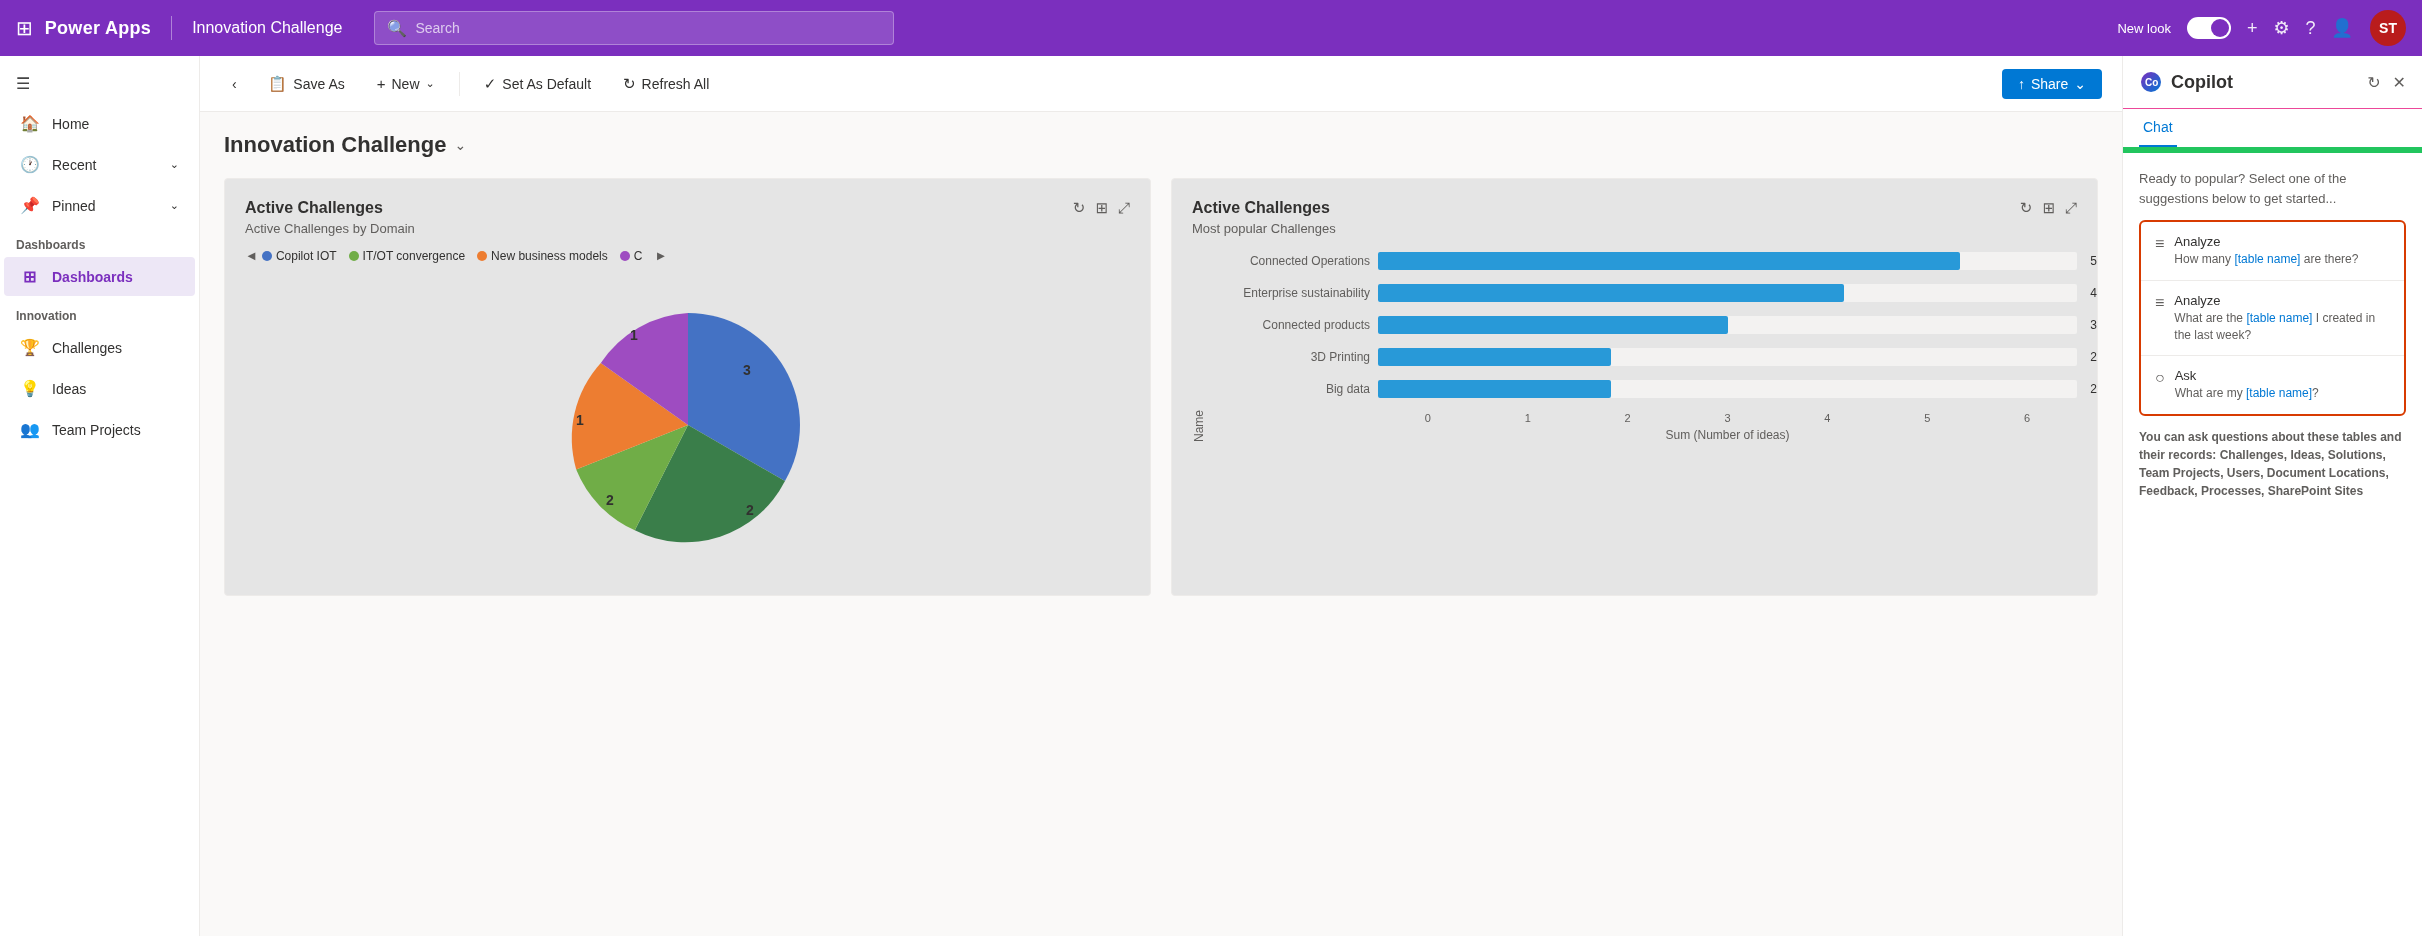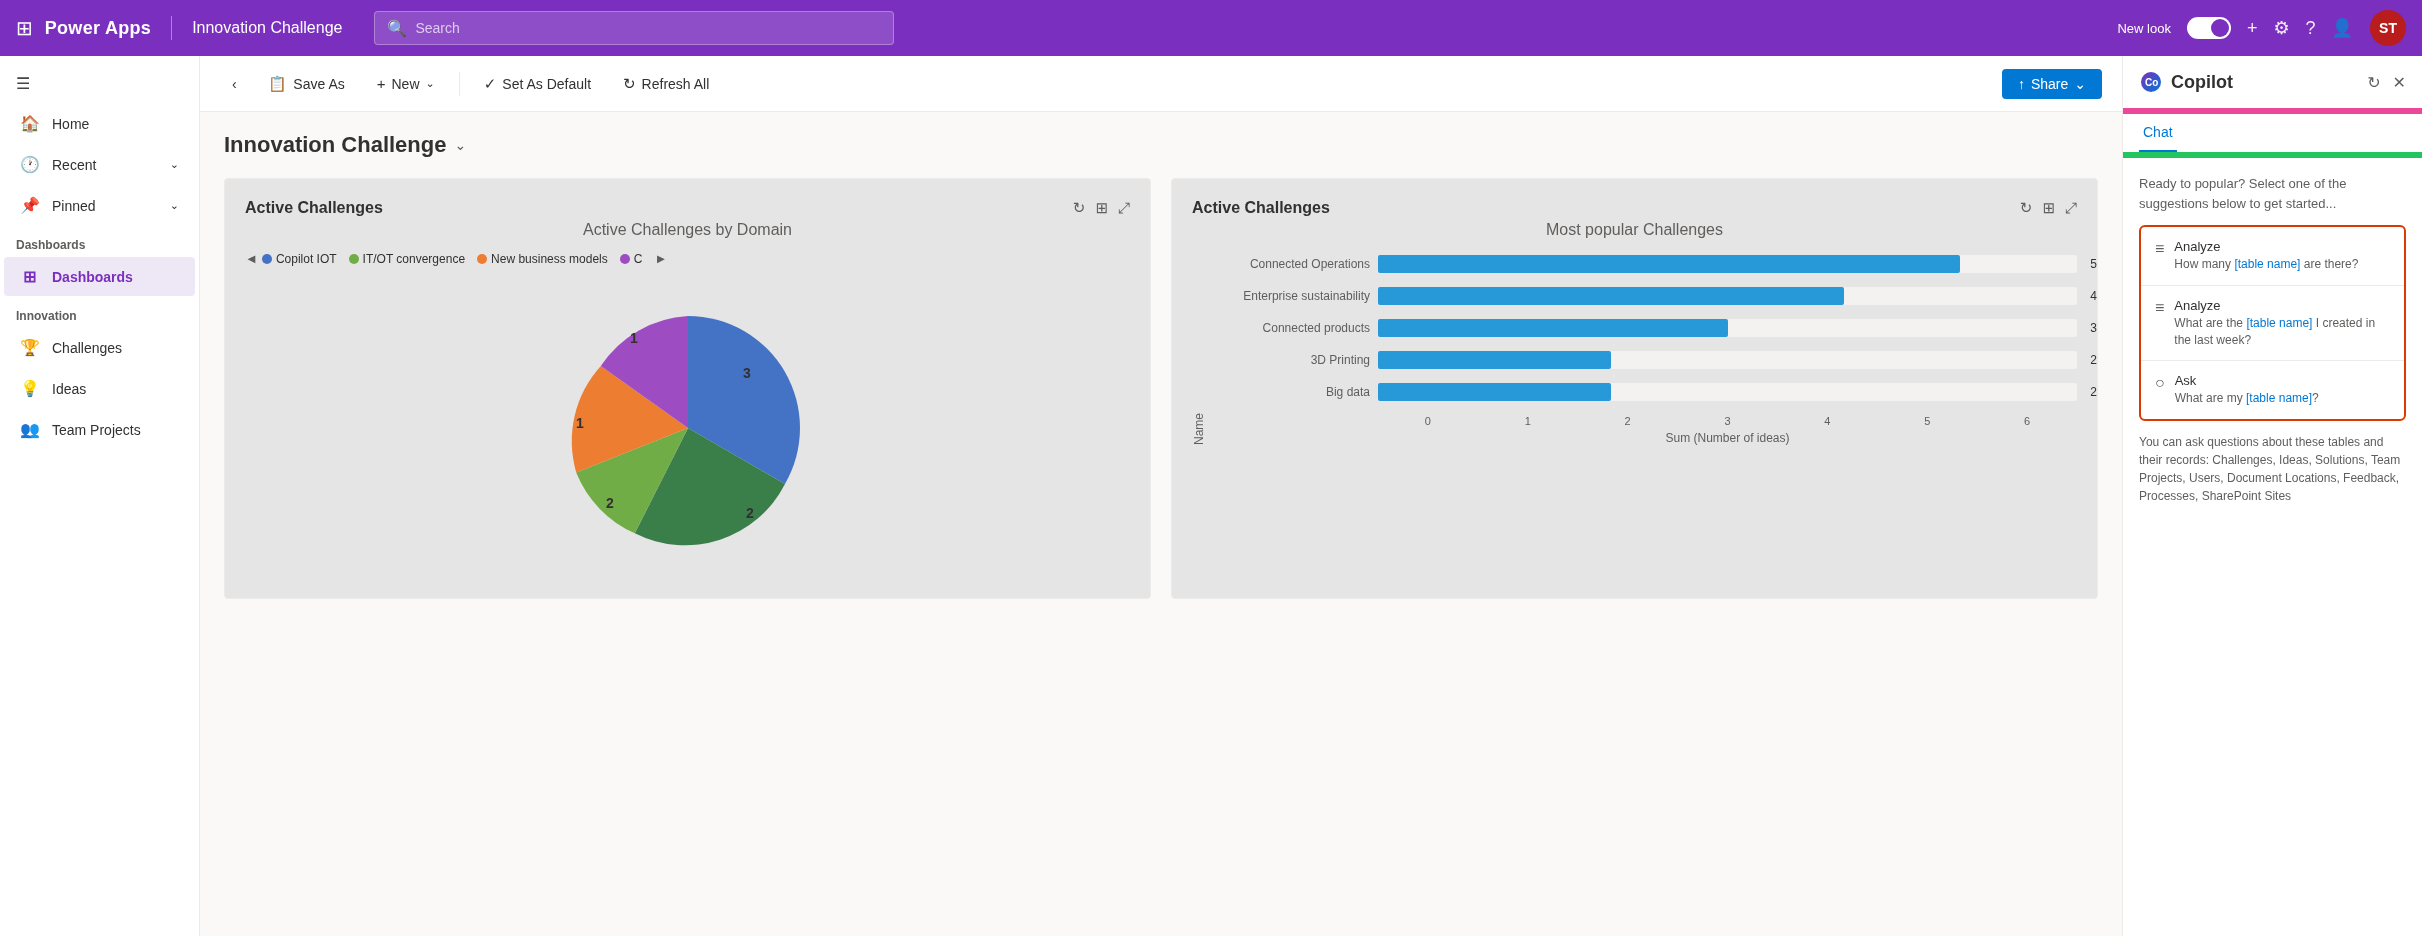--- a/index.html
+++ b/index.html
@@ -92,21 +92,21 @@
     
     .dashboard-grid { display: grid; grid-template-columns: 1fr 1fr; gap: 20px; }
 
     
     .card {
       background: #e5e5e5; border: 1px solid #edebe9; border-radius: 4px;
       padding: 20px; min-height: 400px;
     }
     .card-header { display: flex; align-items: center; justify-content: space-between; margin-bottom: 4px; }
     .card-title { font-size: 16px; font-weight: 600; color: #323130; }
-    .card-subtitle { font-size: 16px; color: #605e5c; margin-bottom: 12px; text-align: center; }
+    .card-subtitle { font-size: 13px; color: #605e5c; margin-bottom: 12px; }
     .card-icons { display: flex; gap: 10px; }
     .card-icon { font-size: 15px; color: #605e5c; cursor: pointer; }
 
     
     .legend { display: flex; align-items: center; gap: 4px; flex-wrap: wrap; margin-bottom: 12px; }
     .legend-arrow { font-size: 13px; color: #605e5c; cursor: pointer; }
     .legend-item { display: flex; align-items: center; gap: 4px; font-size: 12px; color: #323130; margin-right: 8px; }
     .legend-dot { width: 10px; height: 10px; border-radius: 50%; flex-shrink: 0; }
 
     
@@ -121,21 +121,21 @@
     .x-axis-title { font-size: 12px; color: #605e5c; text-align: center; padding-left: 168px; margin-top: 4px; }
 
     
     .copilot-panel {
       width: 300px; flex-shrink: 0; background: white;
       border-left: 1px solid #edebe9; display: flex; flex-direction: column;
       height: 100%;
     }
     .copilot-header {
       display: flex; align-items: center; justify-content: space-between;
-      padding: 14px 16px; border-bottom: 6px solid #ec4899;
+      padding: 14px 16px; border-bottom: 1px solid #ec4899;
     }
     .copilot-title-row { display: flex; align-items: center; gap: 8px; }
     .copilot-logo { width: 24px; height: 24px; }
     .copilot-title { font-size: 18px; font-weight: 600; color: #323130; }
     .copilot-header-icons { display: flex; gap: 12px; align-items: center; }
     .copilot-header-icon { font-size: 16px; color: #605e5c; cursor: pointer; }
     .copilot-tabs { display: flex; padding: 0 16px; border-bottom: 6px solid #22c55e; }
     .copilot-tab {
       font-size: 14px; padding: 10px 4px; margin-right: 20px; cursor: pointer;
       color: #605e5c; border-bottom: 2px solid transparent;
@@ -147,21 +147,21 @@
     .suggestion-item {
       display: flex; align-items: flex-start; gap: 10px; padding: 12px 14px;
       border-bottom: 1px solid #edebe9; cursor: pointer;
     }
     .suggestion-item:last-child { border-bottom: none; }
     .suggestion-icon { font-size: 16px; color: #605e5c; margin-top: 1px; flex-shrink: 0; }
     .suggestion-content {}
     .suggestion-type { font-size: 13px; font-weight: 400; color: #323130; }
     .suggestion-text { font-size: 12px; color: #605e5c; line-height: 1.4; margin-top: 2px; }
     .suggestion-text .link { color: #0078d4; }
-    .copilot-footer { font-size: 12px; color: #605e5c; line-height: 1.5; }
+    .copilot-footer { font-size: 12px; color: #605e5c; line-height: 1.5; font-weight: bold; }
   </style>
 </head>
 <body>
 
 <div class="top-nav">
   <span class="top-nav-apps-icon">⊞</span>
   <span class="top-nav-logo">Power Apps</span>
   <div class="top-nav-divider"></div>
   <span class="top-nav-appname">Innovation Challenge</span>
   <div class="top-nav-search">

